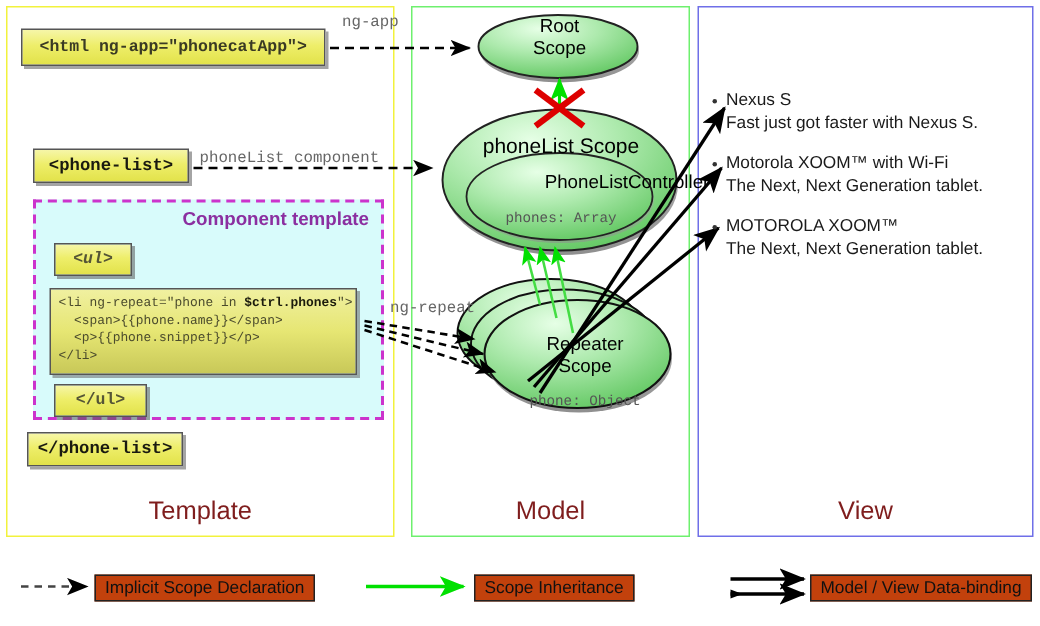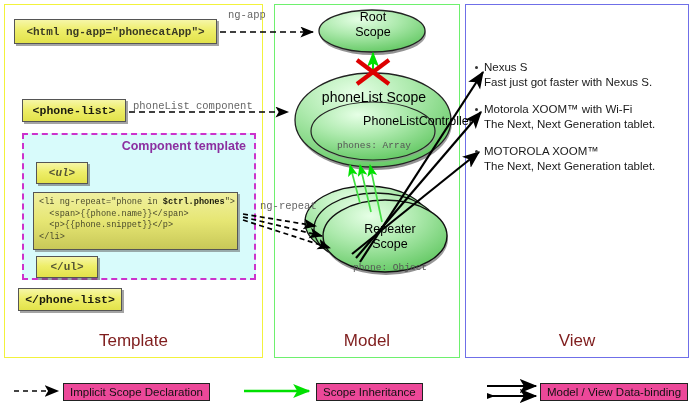--- a/index.html
+++ b/index.html
@@ -162,21 +162,21 @@
   #t-rep      { left: 340px; top: 222px; width: 100px; font-size: 12.5px; line-height: 15px; }
   #t-repobj   { left: 330px; top: 262px; width: 120px; font-size: 9.5px; color: #555;
                 font-family: "Liberation Mono", monospace; }
 
   
   #legend { position: absolute; left: 0; top: 372px; width: 693px; height: 45px; }
   .legend-box {
     position: absolute;
     box-sizing: border-box;
     border: 1px solid #222;
-    background: #ec4899;
+    background: #c2410c;
     font-family: "Liberation Sans", sans-serif;
     font-size: 11.5px;
     color: #111;
     display: flex;
     align-items: center;
     padding: 0 6px;
     height: 18px;
     white-space: nowrap;
   }
   #lg-box-1 { left: 63px;  top: 11px; }

